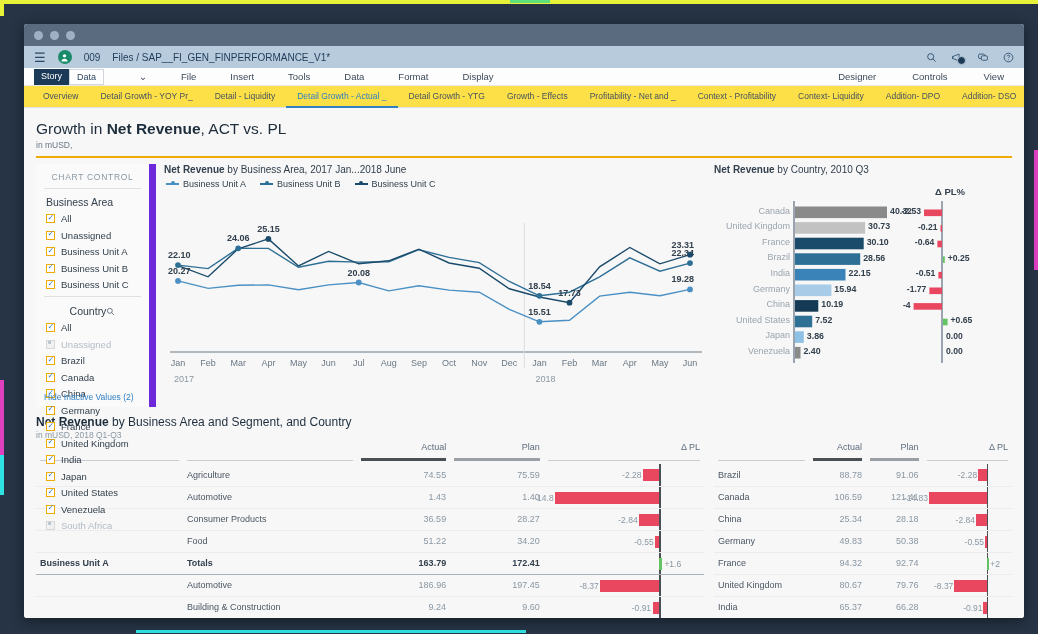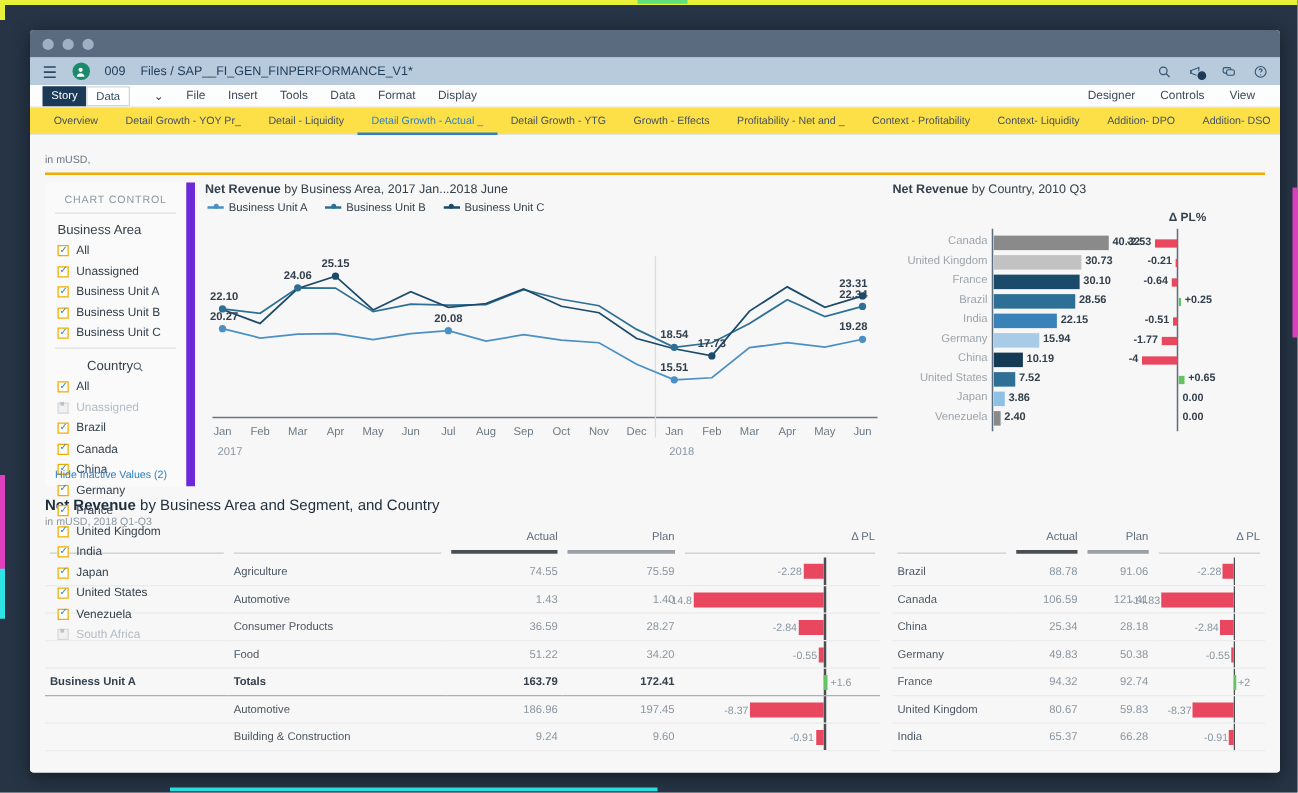--- a/index.html
+++ b/index.html
@@ -41,21 +41,21 @@
   .sb-id { font-size:10px; color:#1d3a56; }
   .sb-path { font-size:10px; color:#1d3a56; }
   .sb-spacer { flex:1; }
   .sb-icons { display:flex; gap:14px; align-items:center; color:#34536f; font-size:11px; }
   .badge-dot { position:relative; }
   .badge-dot::after { content:""; position:absolute; right:-3px; bottom:-2px; width:7px; height:7px;
                       border-radius:50%; background:#1d3a56; border:1px solid #b8cbdd;}
 
   
   .menubar { height:18px; background:#fdfdfd; display:flex; align-items:center;
-             padding:0 10px; gap:0px; border-bottom:1px solid #e8e8e8;}
+             padding:0 10px; gap:16px; border-bottom:1px solid #e8e8e8;}
   .seg { display:flex; margin-right:10px; }
   .seg span { font-size:9px; padding:2px 7px; line-height:10px; }
   .seg .on { background:#1b3a57; color:#fff; }
   .seg .off { background:#fff; color:#2b4763; border:1px solid #d0d6dc; }
   .mi { font-size:9.5px; color:#3c4a5a; padding:0 9px; }
   .mb-spacer { flex:1; }
   .mr { font-size:9.5px; color:#3c4a5a; padding:0 10px; }
 
   
   .tabbar { height:22px; background:#fde047; display:flex; align-items:center;
@@ -219,20 +219,23 @@
         <div class="tab">Profitability - Net and _</div>
         <div class="tab">Context - Profitability</div>
         <div class="tab">Context- Liquidity</div>
         <div class="tab">Addition- DPO</div>
         <div class="tab">Addition- DSO</div>
     </div>
 
     <div class="canvas">
 
       <div class="page-head">
+        <div class="page-title">
+          <span>Growth in </span><b>Net Revenue</b><span>, ACT vs. PL</span>
+        </div>
         <div class="page-sub">in mUSD,</div>
       </div>
       <div class="rule"></div>
 
       <div class="main">
 
         <div class="cc" style="height:243px;">
           <div class="cc-title">CHART CONTROL</div>
           <div class="cc-sep"></div>
           <div class="cc-group">Business Area</div>
@@ -648,21 +651,21 @@
                   <td class="num">92.74</td>
                   <td class="deltacell">
                     <div class="axis" style="left:72%"></div>
                     <div class="dbar dpos" style="left:72%;width:2.3%"></div>
                     <div class="dlab" style="left:75.8%">+2</div>
                   </td>
                 </tr>
                 <tr>
                   <td class="lbl">United Kingdom</td>
                   <td class="num">80.67</td>
-                  <td class="num">59.83</td>
+                  <td class="num">79.76</td>
                   <td class="deltacell">
                     <div class="axis" style="left:72%"></div>
                     <div class="dbar dneg" style="right:28%;width:36.6%"></div>
                     <div class="dlab" style="right:65.6%">-8.37</div>
                   </td>
                 </tr>
                 <tr>
                   <td class="lbl">India</td>
                   <td class="num">65.37</td>
                   <td class="num">66.28</td>

